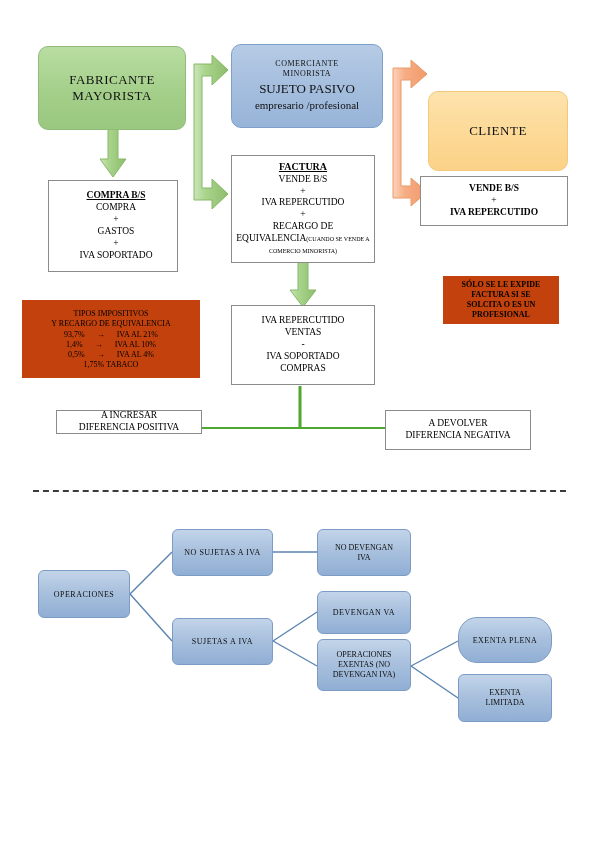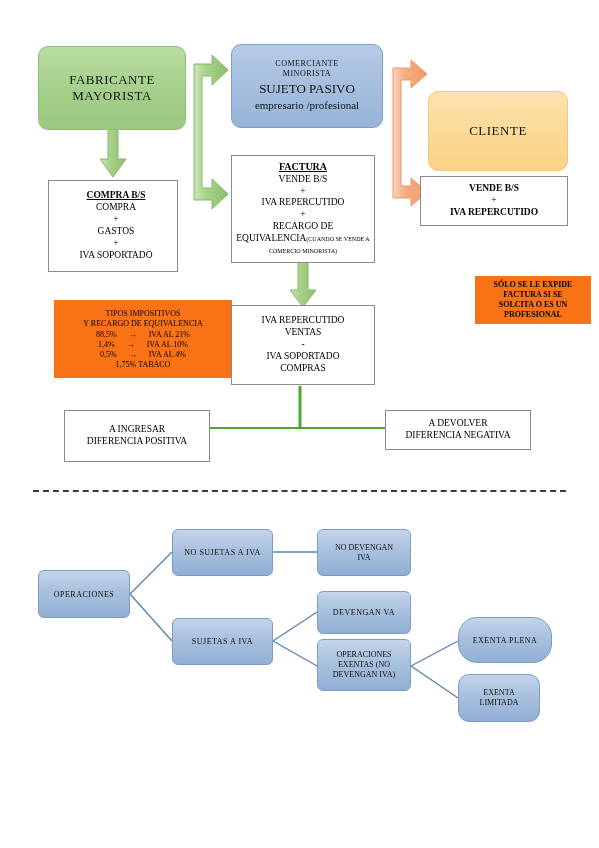--- a/index.html
+++ b/index.html
@@ -30,21 +30,21 @@
   }
   .orange-box{
     background:linear-gradient(180deg,#fde3ad 0%,#fcd894 60%,#fbd287 100%);
     border:1px solid #f3c87b;
     color:#111;
     margin-top:45px;
   }
 
   
   .white-box{background:#fff;border:1px solid #8b8b8b;}
-  .gray-box{background:#f97316;border:none;margin-left:32px;}
+  .gray-box{background:#c2410c;border:none;}
 
   
   .t-big{font-size:13px;}
   .t-mid{font-size:11px;}
   .t-sm{font-size:9.5px;}
   .t-xs{font-size:8px;}
   .t-xxs{font-size:6px;}
   .u{text-decoration:underline;}
   .b{font-weight:bold;}
   .sp{letter-spacing:.5px;}
@@ -162,21 +162,21 @@
       <div>+</div>
       <div class="b">IVA REPERCUTIDO</div>
     </div>
   </div>
 
   <div class="node gray-box" style="left:22px;top:300px;width:178px;height:78px;">
     <div class="lines t-xs lh">
       <div>TIPOS  IMPOSITIVOS</div>
       <div>Y RECARGO DE EQUIVALENCIA</div>
       <div style="margin-top:1px;">
-        <span>88,5%</span>
+        <span>93,7%</span>
         <span style="padding:0 10px;">→</span>
         <span>IVA AL 21%</span>
       </div>
       <div>
         <span>1,4%</span>
         <span style="padding:0 10px;">→</span>
         <span>IVA AL 10%</span>
       </div>
       <div>
         <span>0,5%</span>
@@ -199,21 +199,21 @@
 
   <div class="node gray-box" style="left:443px;top:276px;width:116px;height:48px;">
     <div class="lines t-xs lh b">
       <div>SÓLO SE LE EXPIDE</div>
       <div>FACTURA SI SE</div>
       <div>SOLCITA O ES UN</div>
       <div>PROFESIONAL</div>
     </div>
   </div>
 
-  <div class="node white-box" style="left:64px;top:410px;width:146px;height:52px;">
+  <div class="node white-box" style="left:56px;top:410px;width:146px;height:24px;">
     <div class="lines t-sm lh">
       <div>A INGRESAR</div>
       <div>DIFERENCIA POSITIVA</div>
     </div>
   </div>
 
   <div class="node white-box" style="left:385px;top:410px;width:146px;height:40px;">
     <div class="lines t-sm lh">
       <div>A DEVOLVER</div>
       <div>DIFERENCIA NEGATIVA</div>
@@ -269,20 +269,20 @@
       <div>OPERACIONES</div>
       <div>EXENTAS (NO</div>
       <div>DEVENGAN IVA)</div>
     </div>
   </div>
 
   <div class="node tree-box" style="left:458px;top:617px;width:94px;height:46px;border-radius:19px;">
     <div class="lines t-xs sp">EXENTA PLENA</div>
   </div>
 
-  <div class="node tree-box" style="left:458px;top:674px;width:82px;height:48px;border-radius:11px;">
+  <div class="node tree-box" style="left:458px;top:674px;width:94px;height:48px;">
     <div class="lines t-xs lh">
       <div>EXENTA</div>
       <div>LIMITADA</div>
     </div>
   </div>
 
 </div>
 
 </body></html>

